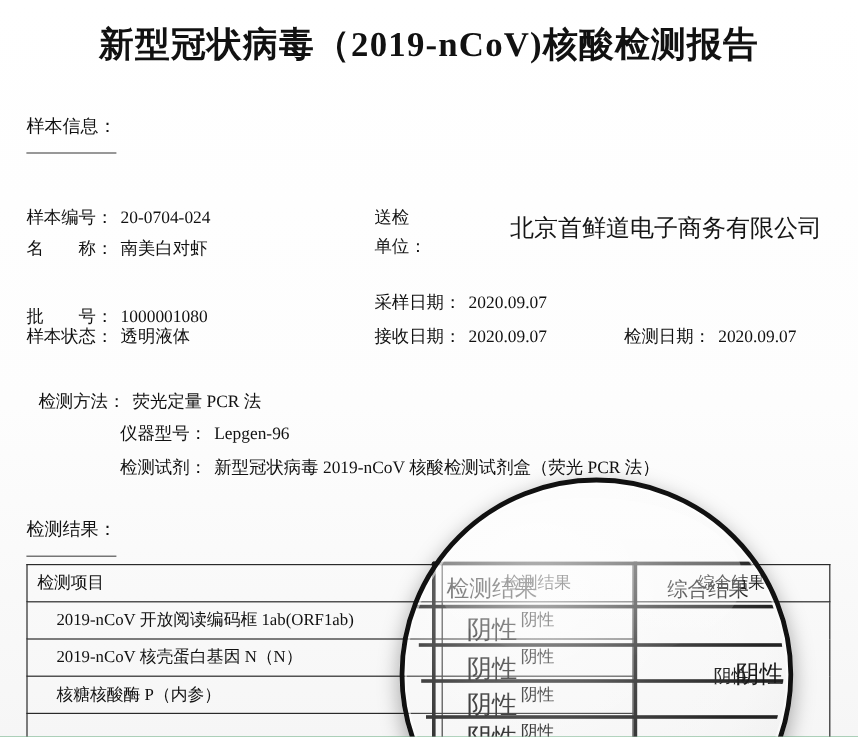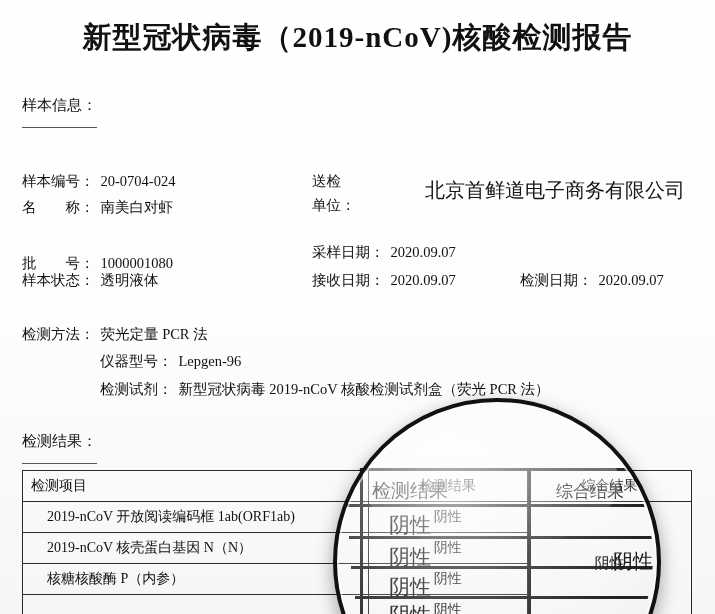--- a/index.html
+++ b/index.html
@@ -76,21 +76,21 @@
   #f-org-label      { left: 312px; top: 172px; }
   #f-org-label2     { left: 312px; top: 196px; }
   #f-org-value      { left: 425px; top: 177px; font-size: 20px; }
 
   #f-collect-date   { left: 312px; top: 243px; }
   #f-receive-date   { left: 312px; top: 271px; }
 
   #f-sample-type    { left: 520px; top: 243px; }
   #f-test-date      { left: 520px; top: 271px; }
 
-  #f-method         { left: 22px;  top: 325px; text-align: center; }
+  #f-method         { left: 32px;  top: 325px; text-align: center; }
   #f-instrument     { left: 100px; top: 352px; }
   #f-reagent        { left: 100px; top: 380px; }
 
   
   .table {
     position: absolute;
     left: 22px;
     top: 470px;
     width: 670px;
     border-collapse: collapse;

